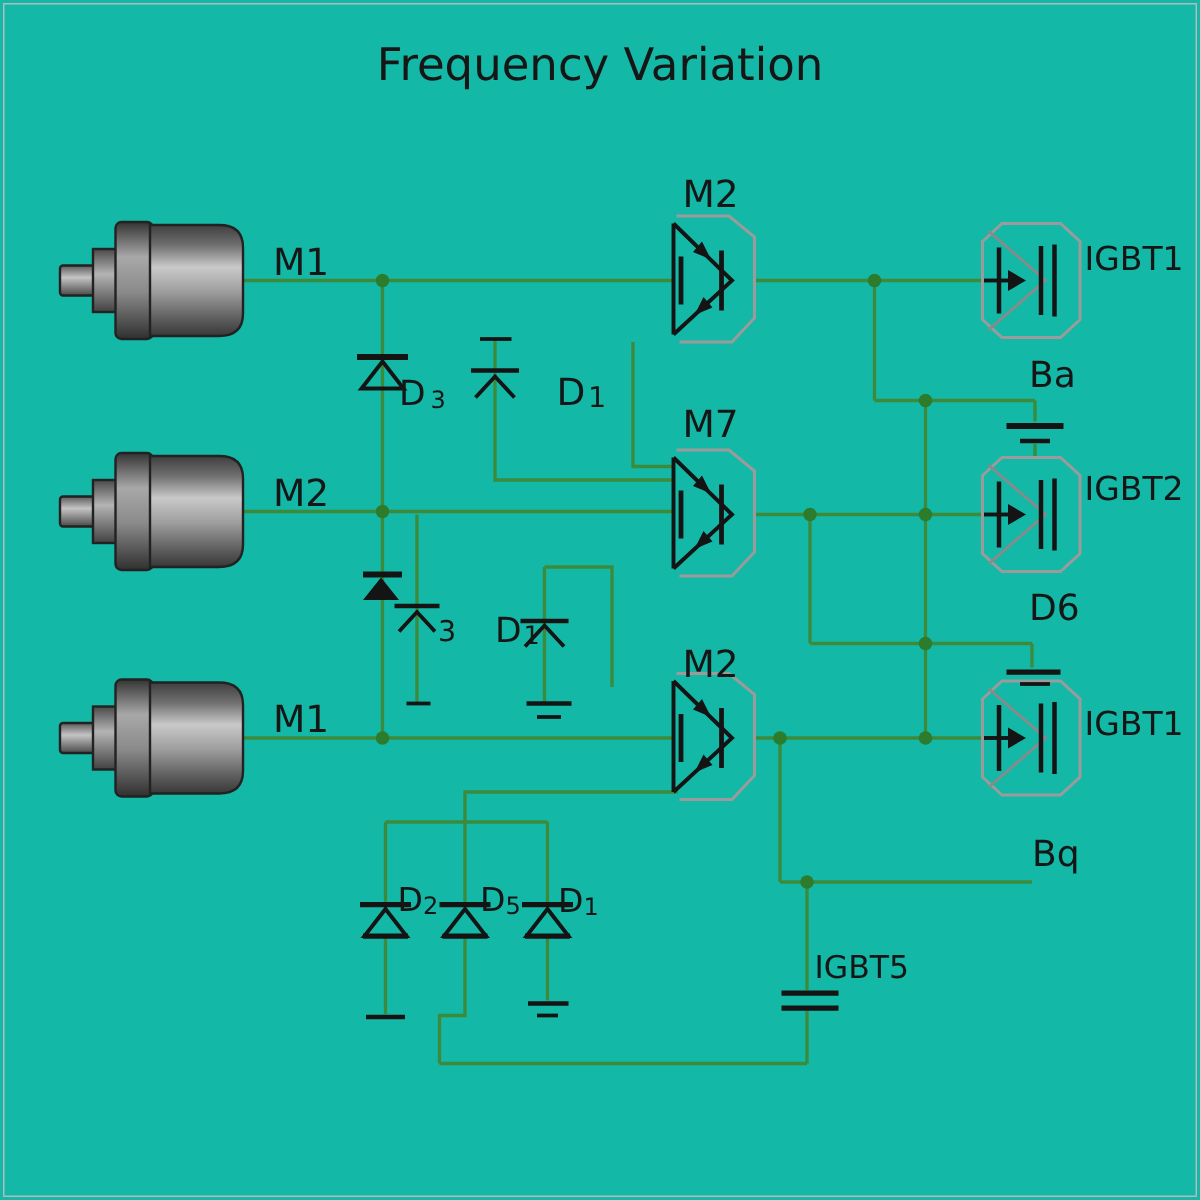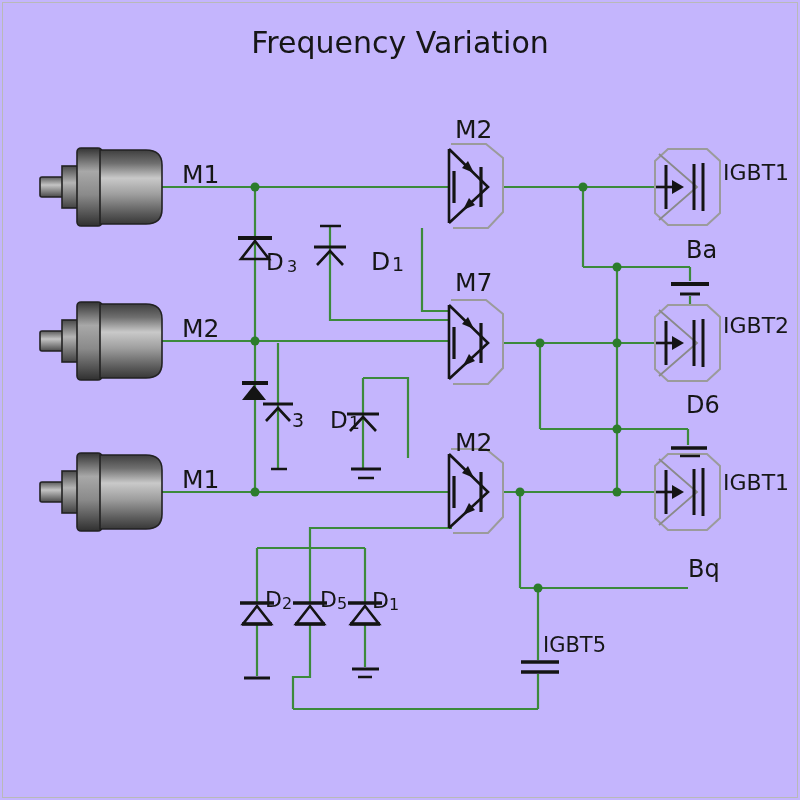--- a/index.html
+++ b/index.html
@@ -1,16 +1,16 @@
 <!DOCTYPE html>
 <html><head>
 <meta charset="utf-8">
 <style>
   html,body{margin:0;padding:0;background:#ffffff;}
-  .page{position:relative;width:800px;height:800px;background:#c4b5fd;overflow:hidden;
+  .page{position:relative;width:800px;height:800px;background:#14b8a6;overflow:hidden;
         font-family:"DejaVu Sans","Liberation Sans",sans-serif;}
   .frame{position:absolute;inset:2px;border:1px solid #b9b9b9;pointer-events:none;}
   svg{position:absolute;left:0;top:0;}
   .wire{stroke:#3c8a3c;stroke-width:2.2;fill:none;}
   .ink{stroke:#141414;fill:none;}
   .ink-fill{fill:#141414;stroke:none;}
   .gray-line{stroke:#9b9b9b;stroke-width:2;fill:none;}
   .gray2{stroke:#8a8a8a;stroke-width:1.8;fill:none;}
   .dot{fill:#2c7c2c;stroke:none;}
   .lbl{fill:#161616;}

